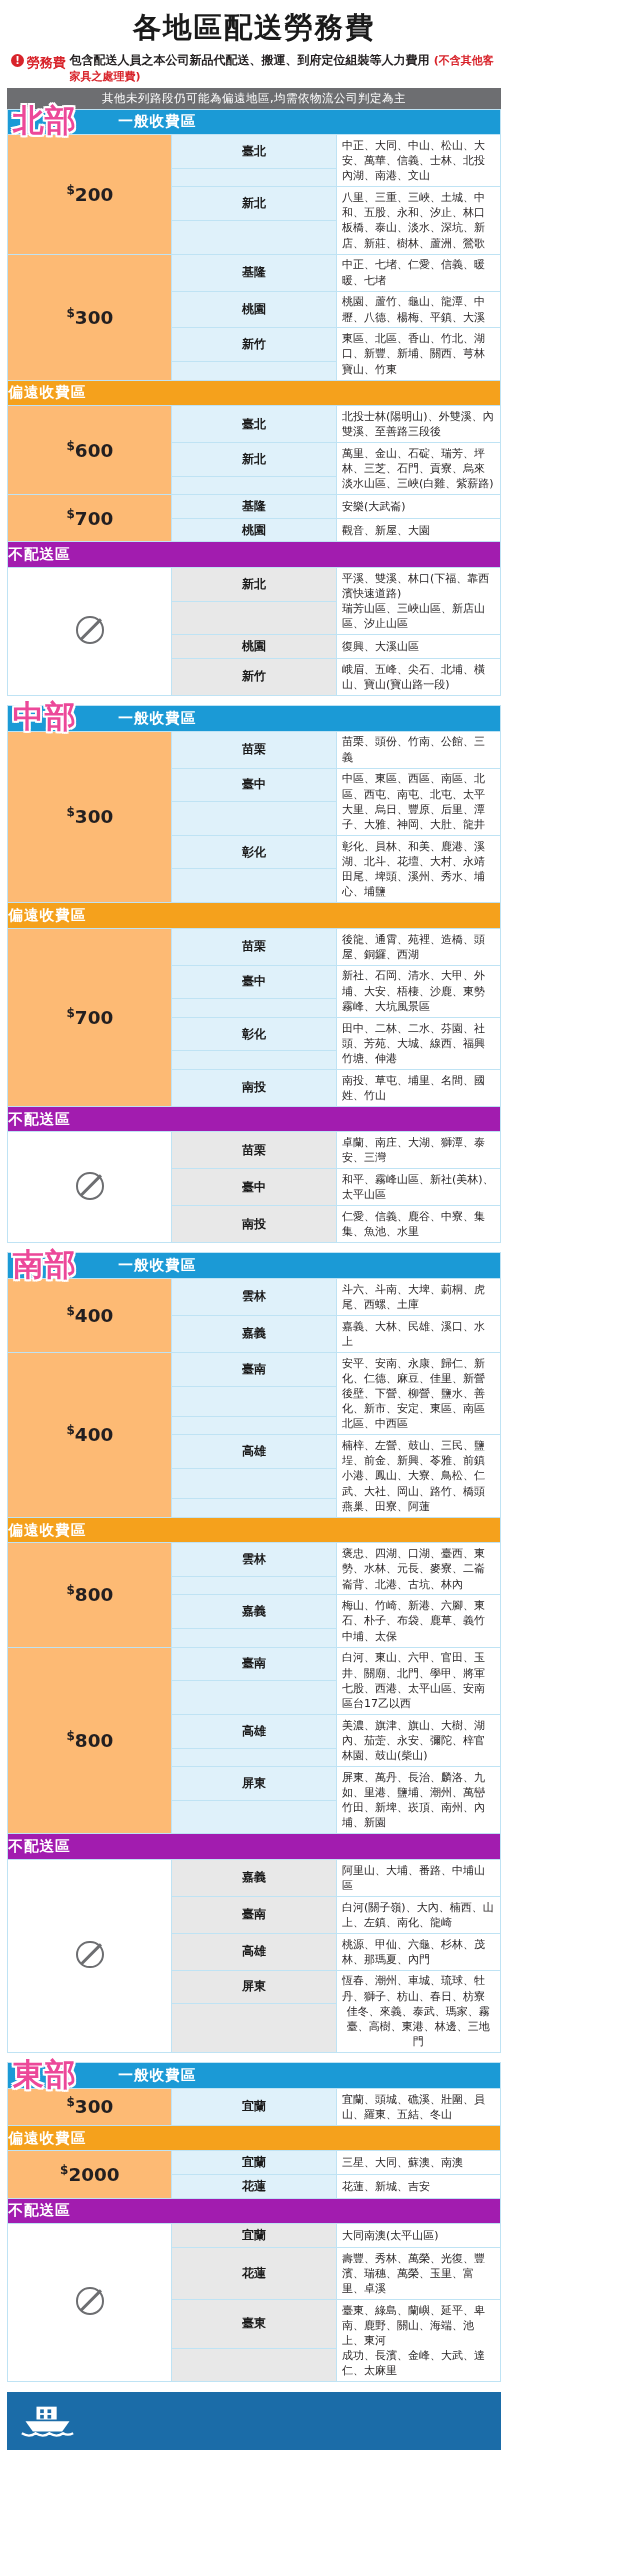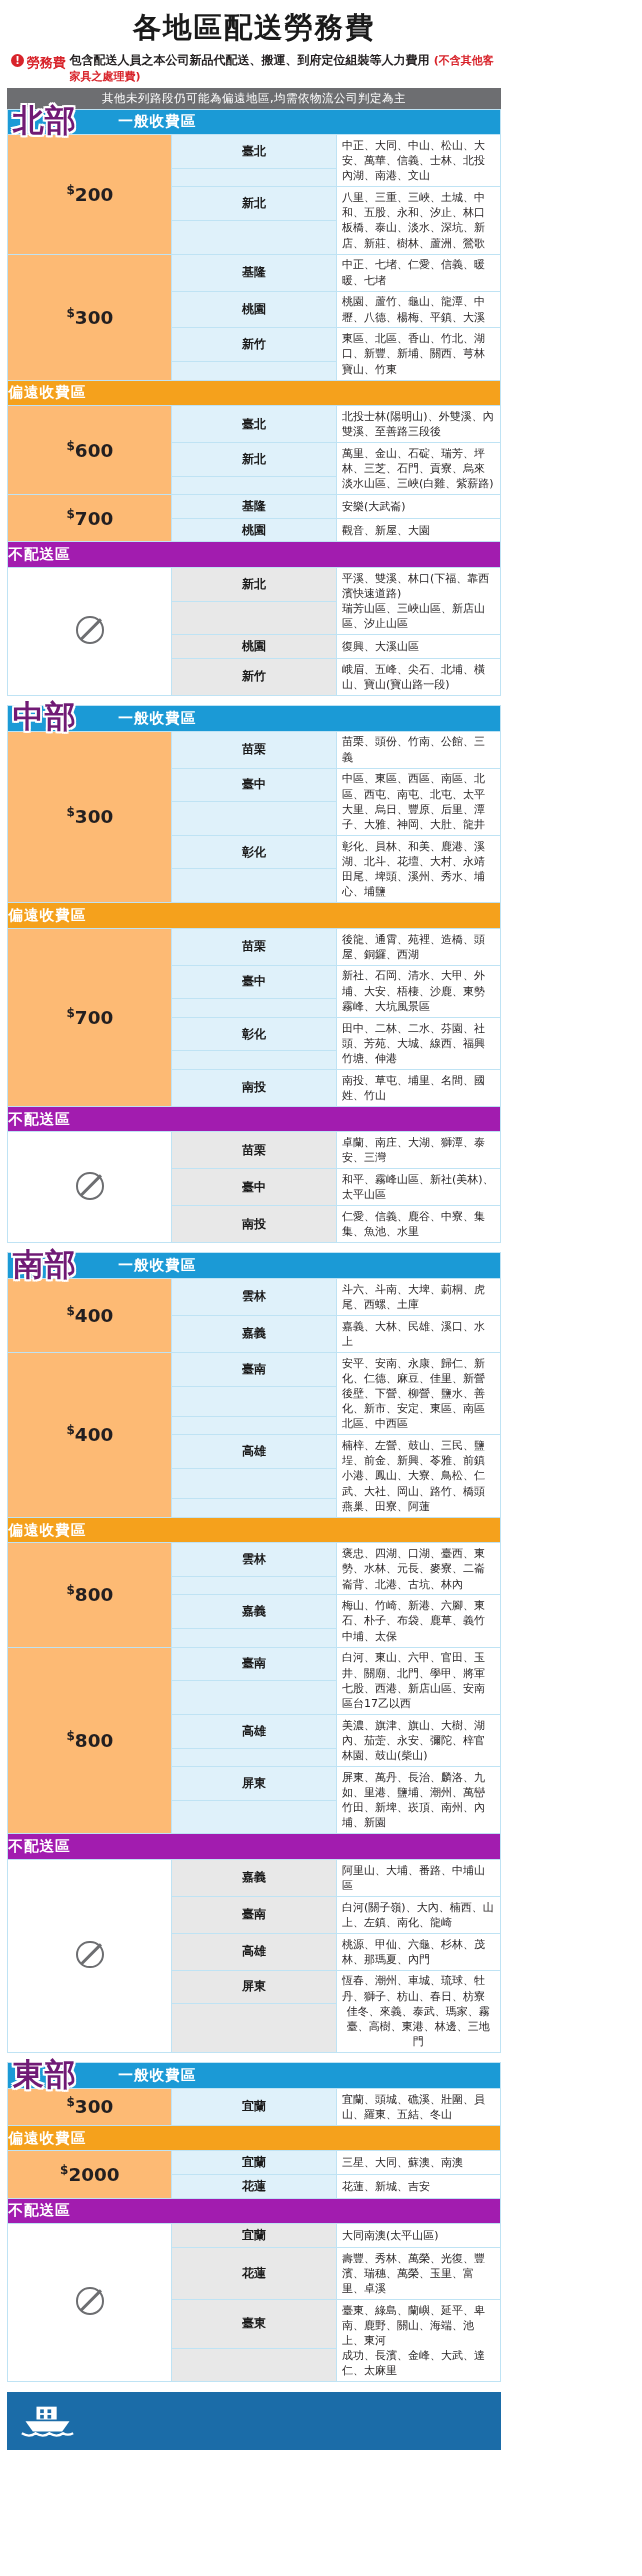--- a/index.html
+++ b/index.html
@@ -50,21 +50,21 @@
     letter-spacing:0.5px;
   }
 
   
   .region { position:relative; margin-bottom:9.2px; }
   .region-label {
     position:absolute;
     left:0; top:-5.5px;
     font-size:31px;
     font-weight:bold;
-    color:#701a75;
+    color:#ec4899;
     -webkit-text-stroke:0px;
     z-index:5;
     line-height:1;
     padding:1.8px 5.5px;
     letter-spacing:0.9px;
   }
   .region-label span{
     display:inline-block;
     text-shadow:
       -1.8px -1.8px 0 #fff, 1.8px -1.8px 0 #fff, -1.8px 1.8px 0 #fff, 1.8px 1.8px 0 #fff,
@@ -393,21 +393,21 @@
               <td class="city" style="border-top: 0.9px solid rgb(255, 255, 255); color: transparent;"></td>
               <td class="areas" style="border-top: none; padding-top: 0px;">中埔、太保</td>
             </tr>
             <tr>
               <td class="price" rowspan="6"><span class="cur">$</span>800</td>
               <td class="city">臺南</td>
               <td class="areas" style="border-bottom: none; padding-bottom: 0px;">白河、東山、六甲、官田、玉井、關廟、北門、學甲、將軍</td>
             </tr>
             <tr>
               <td class="city" style="border-top: 0.9px solid rgb(255, 255, 255); color: transparent;"></td>
-              <td class="areas" style="border-top: none; padding-top: 0px;">七股、西港、新店山區、安南區台17乙以西</td>
+              <td class="areas" style="border-top: none; padding-top: 0px;">七股、西港、太平山區、安南區台17乙以西</td>
             </tr>
             <tr>
               <td class="city">高雄</td>
               <td class="areas" style="border-bottom: none; padding-bottom: 0px;">美濃、旗津、旗山、大樹、湖內、茄萣、永安、彌陀、梓官</td>
             </tr>
             <tr>
               <td class="city" style="border-top: 0.9px solid rgb(255, 255, 255); color: transparent;"></td>
               <td class="areas" style="border-top: none; padding-top: 0px;">林園、鼓山(柴山)</td>
             </tr>
             <tr>

